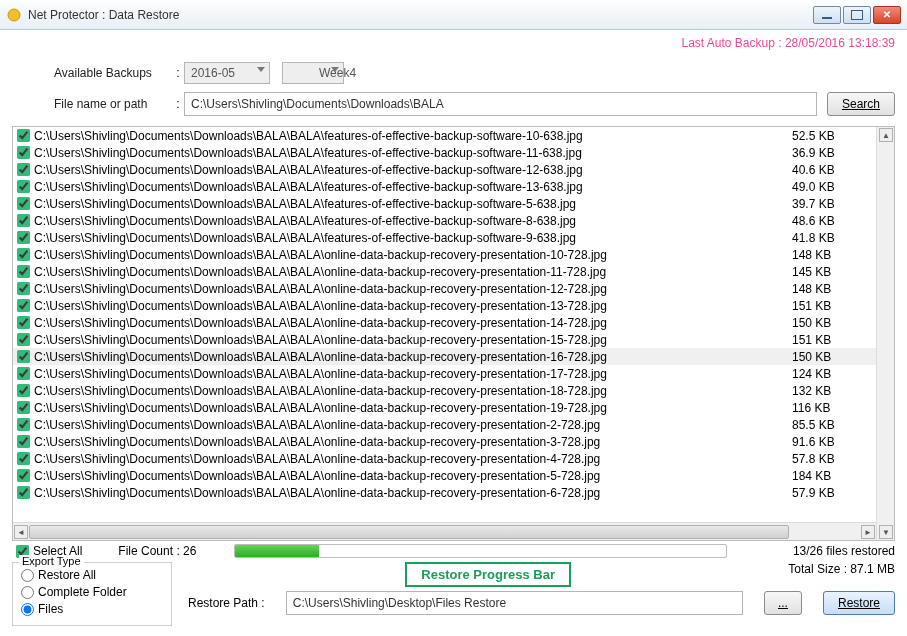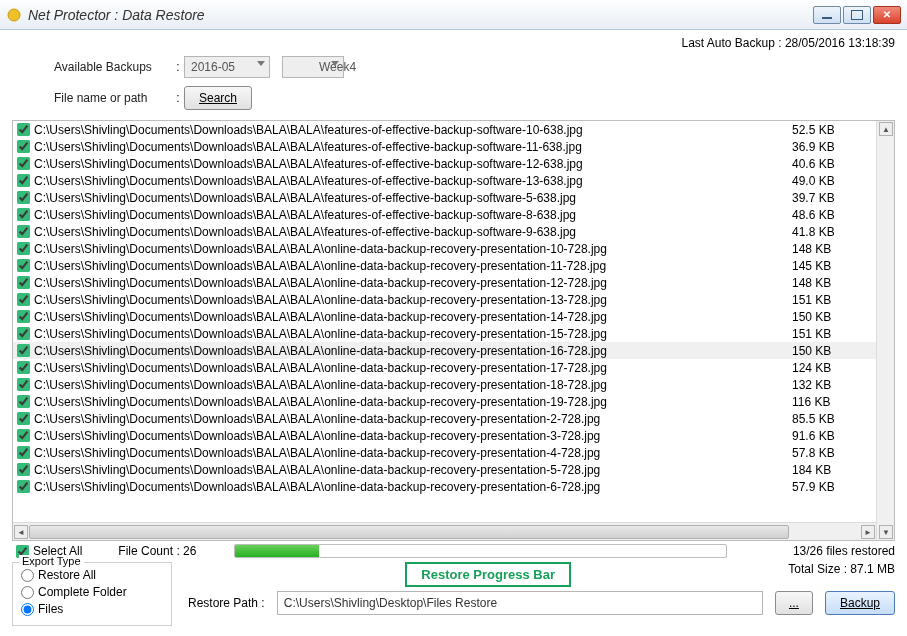--- a/index.html
+++ b/index.html
@@ -1,30 +1,30 @@
 <!DOCTYPE html>
 <html><head>
 <meta charset="utf-8">
 <style>
 * { box-sizing: border-box; margin: 0; padding: 0; font-family: "Segoe UI", Tahoma, sans-serif; }
 body { background: #fff; width: 907px; height: 636px; overflow: hidden; }
 
 
 .titlebar { height: 30px; background: linear-gradient(#fdfefe,#e8eef5); border-bottom: 1px solid #b7c9dc; display: flex; align-items: center; padding: 0 6px; }
 .titlebar .ico { width: 16px; height: 16px; margin-right: 6px; display:inline-flex; align-items:center; justify-content:center;}
-.titlebar .title { font-size: 14px; color: #333; flex: 1; font-style: italic; }
+.titlebar .title { font-size: 12px; color: #333; flex: 1; }
 .winbtns { display: flex; gap: 2px; }
 .winbtn { width: 28px; height: 18px; border: 1px solid #6f8aa8; border-radius: 2px; display: flex; align-items: center; justify-content: center; font-size: 10px; background: linear-gradient(#eef4fb,#cfe0f2); cursor: pointer; }
 .winbtn.close { background: linear-gradient(#f08b7a,#d9432c); border-color:#a2331f; color:#fff; font-weight:bold;}
 .winbtn.min::before{content:"";width:10px;height:2px;background:#3a5a7a;margin-top:6px;}
 .winbtn.max::before{content:"";width:10px;height:8px;border:1px solid #3a5a7a;}
 
 
 .app { padding: 6px 12px 10px 12px; height: 606px; display: flex; flex-direction: column; }
-.row-top { text-align: right; font-size: 12px; color:#000000; margin-bottom: 2px; }
+.row-top { text-align: right; font-size: 12px; color:#ec4899; margin-bottom: 8px; }
 .row { display: flex; align-items: center; margin: 4px 0; font-size: 12px; }
 .lbl { width: 160px; text-align: left; padding-left: 42px; color:#222; }
 .sep { width: 12px; text-align: center; }
 .combo { height: 22px; border: 1px solid #b5b5b5; background: #eee; display: inline-flex; align-items: center; padding: 0 6px; font-size: 12px; color:#555; position: relative; }
 .combo .chev { position:absolute; right:4px; top:4px; border-left:4px solid transparent; border-right:4px solid transparent; border-top:5px solid #777;}
 .combo.month { width: 86px; margin-right: 12px; }
 .combo.week { width: 62px; padding-left: 36px; }
 .textbox { flex: 1; height: 24px; border: 1px solid #b5b5b5; background:#fff; padding: 0 6px; font-size: 12px; color:#333; }
 .btn { height: 24px; border: 1px solid #8c8c8c; background: linear-gradient(#f7f7f7,#e1e1e1); border-radius: 3px; font-size: 12px; padding: 0 14px; cursor: pointer; text-decoration: underline; }
 .btn.small{padding:0 6px;width:38px;}
@@ -61,21 +61,21 @@
 .progress .bar { height:100%; background: linear-gradient(#68d05a,#28b020); }
 .restored { width: 150px; text-align:right; }
 .brow2 { display:flex; margin-top: 4px; }
 .export { width: 160px; border: 1px solid #d0d0d0; padding: 2px 8px 6px 8px; position: relative; }
 .export .legend{position:absolute;top:-8px;left:6px;background:#fff;padding:0 3px;font-size:11px;}
 .radio { display:flex; align-items:center; font-size:12px; margin:3px 0;}
 .radio input{margin-right:4px;}
 .right-area { flex:1; display:flex; flex-direction:column; padding-left: 16px;}
 .callout { border: 2px solid #17a05a; color:#17a05a; font-weight:bold; font-size:13px; padding:3px 14px; margin: 0 auto 4px auto; display:inline-block;}
 .total { text-align:right; margin-bottom:6px;}
-.pathrow{display:flex;align-items:center;gap:12px;}
+.pathrow{display:flex;align-items:center;gap:21px;}
 .pathrow .lbl2{white-space:nowrap;}
 </style>
 </head>
 <body>
 
 <div class="titlebar">
   <span class="ico">
     <svg width="14" height="14">
         <circle cx="7" cy="7" r="6" fill="#f0c028" stroke="#c79b10"></circle>
       </svg>
@@ -100,20 +100,21 @@
       </div>
     <div class="combo week">
         <span>Week4</span>
         <span class="chev"></span>
       </div>
   </div>
 
   <div class="row search-row">
     <span class="lbl">File name or path</span>
     <span class="sep">:</span>
+    <input class="textbox" value="C:\Users\Shivling\Documents\Downloads\BALA" style="">
     <button class="btn">Search</button>
   </div>
 
   <div class="tablebox">
     <div class="table-inner">
       <div class="tbody" id="tbody">
           <div class="trow">
             <div class="cell-path">
               <input type="checkbox" class="chk" checked="" style="">
               <span>C:\Users\Shivling\Documents\Downloads\BALA\BALA\features-of-effective-backup-software-10-638.jpg</span>
@@ -314,18 +315,18 @@
         <div style="display:flex;">
           <div style="flex:1;text-align:center;">
             <span class="callout">Restore Progress Bar</span>
           </div>
           <div class="total">Total Size :  87.1 MB</div>
         </div>
         <div class="pathrow">
           <span class="lbl2">Restore Path   :</span>
           <input class="textbox" value="C:\Users\Shivling\Desktop\Files Restore" style="">
           <button class="btn small">...</button>
-          <button class="btn restore">Backup</button>
+          <button class="btn restore">Restore</button>
         </div>
       </div>
     </div>
   </div>
 </div>
 
 </body></html>

